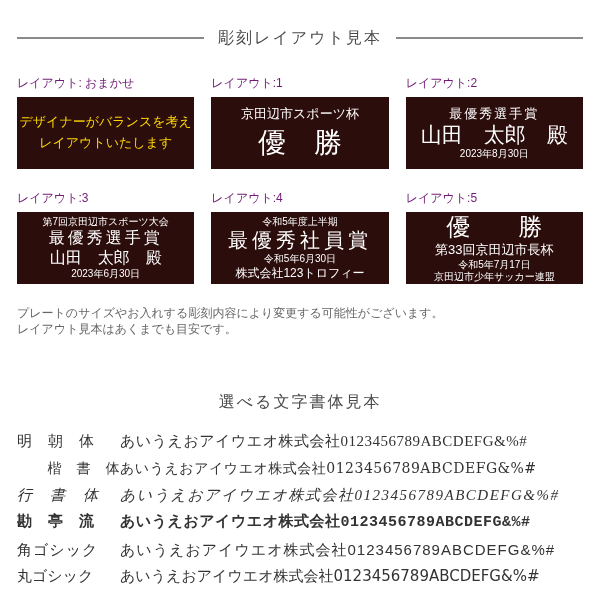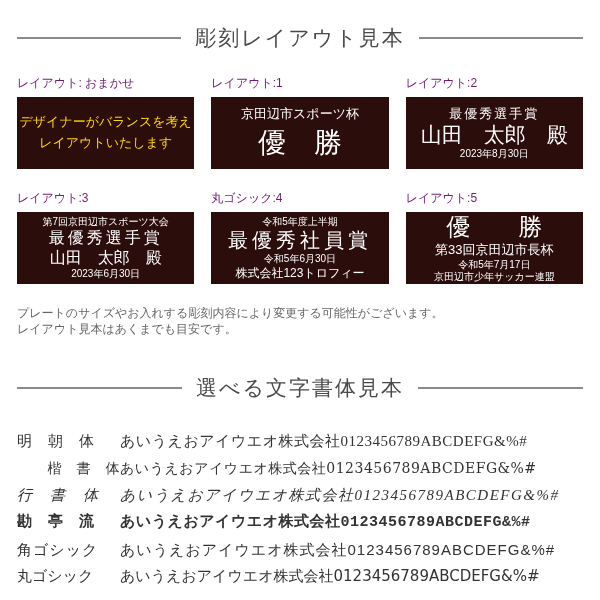--- a/index.html
+++ b/index.html
@@ -3,21 +3,21 @@
 <meta charset="utf-8">
 <style>
   * { margin: 0; padding: 0; box-sizing: border-box; }
   html, body { width: 600px; height: 600px; background: #ffffff; overflow: hidden; }
   body { font-family: "Liberation Sans", "DejaVu Sans", sans-serif; color: #333; }
   .page { width: 600px; height: 600px; padding: 28px 17px 0; }
 
   
   .section-title { display: flex; align-items: center; gap: 14px; height: 20px; }
   .section-title .rule { flex: 1; height: 2px; background: #8a8a8a; }
-  .section-title .title-text { font-size: 21px; color: #4a4a4a; letter-spacing: 2px; white-space: nowrap; font-family: Liberation Mono, monospace; }
+  .section-title .title-text { font-size: 16px; color: #4a4a4a; letter-spacing: 2px; white-space: nowrap; font-family: Liberation Mono, monospace; }
 
   
   .grid-row { display: flex; gap: 17px; }
   .grid-row.first { margin-top: 26px; }
   .grid-row.second { margin-top: 20px; }
   .cell { flex: 1; min-width: 0; }
   .cell-label { font-size: 12px; color: #701a75; height: 18px; line-height: 18px; margin-bottom: 5px; }
   .plate {
     height: 72px; background: #2b0d0b; color: #ffffff;
     display: flex; flex-direction: column; align-items: center; justify-content: center;
@@ -36,21 +36,21 @@
   .ls2 { letter-spacing: 2px; }
   .ls3 { letter-spacing: 3px; }
   .ls4 { letter-spacing: 4px; }
   .lh16 { line-height: 1.6 !important; }
   .mb2 { margin-bottom: 2px; }
 
   
   .note { margin-top: 22px; font-size: 12px; color: #666; line-height: 1.32; }
 
   
-  .section-title.second { margin-top: 40px; }
+  .section-title.second { margin-top: 40px; flex-direction: column; }
 
   
   .font-table { margin-top: 30px; }
   .font-row { display: flex; align-items: baseline; height: 27px; line-height: 27px; }
   .font-name { width: 103px; flex: 0 0 103px; font-size: 15px; color: #333; white-space: nowrap; }
   .font-sample { font-size: 15px; color: #333; white-space: nowrap; overflow: hidden; }
 
   .f-mincho { font-family: "Liberation Serif", serif; letter-spacing: 0.5px; }
   .f-kaisho { font-family: "DejaVu Serif", serif; font-size: 14px; letter-spacing: 0.5px; text-align: right; }
   .f-gyosho { font-family: "Liberation Serif", serif; font-style: italic; letter-spacing: 1.5px; }
@@ -98,21 +98,21 @@
     <div class="cell">
       <div class="cell-label">レイアウト:3</div>
       <div class="plate">
         <div class="sz-xs">第7回京田辺市スポーツ大会</div>
         <div class="sz-lg16 ls3">最優秀選手賞</div>
         <div class="sz-lg16">山田　太郎　殿</div>
         <div class="sz-xs">2023年6月30日</div>
       </div>
     </div>
     <div class="cell">
-      <div class="cell-label">丸ゴシック:4</div>
+      <div class="cell-label">レイアウト:4</div>
       <div class="plate">
         <div class="sz-xs">令和5年度上半期</div>
         <div class="sz-lg20 ls4">最優秀社員賞</div>
         <div class="sz-xs">令和5年6月30日</div>
         <div class="sz-sm">株式会社123トロフィー</div>
       </div>
     </div>
     <div class="cell">
       <div class="cell-label">レイアウト:5</div>
       <div class="plate">

